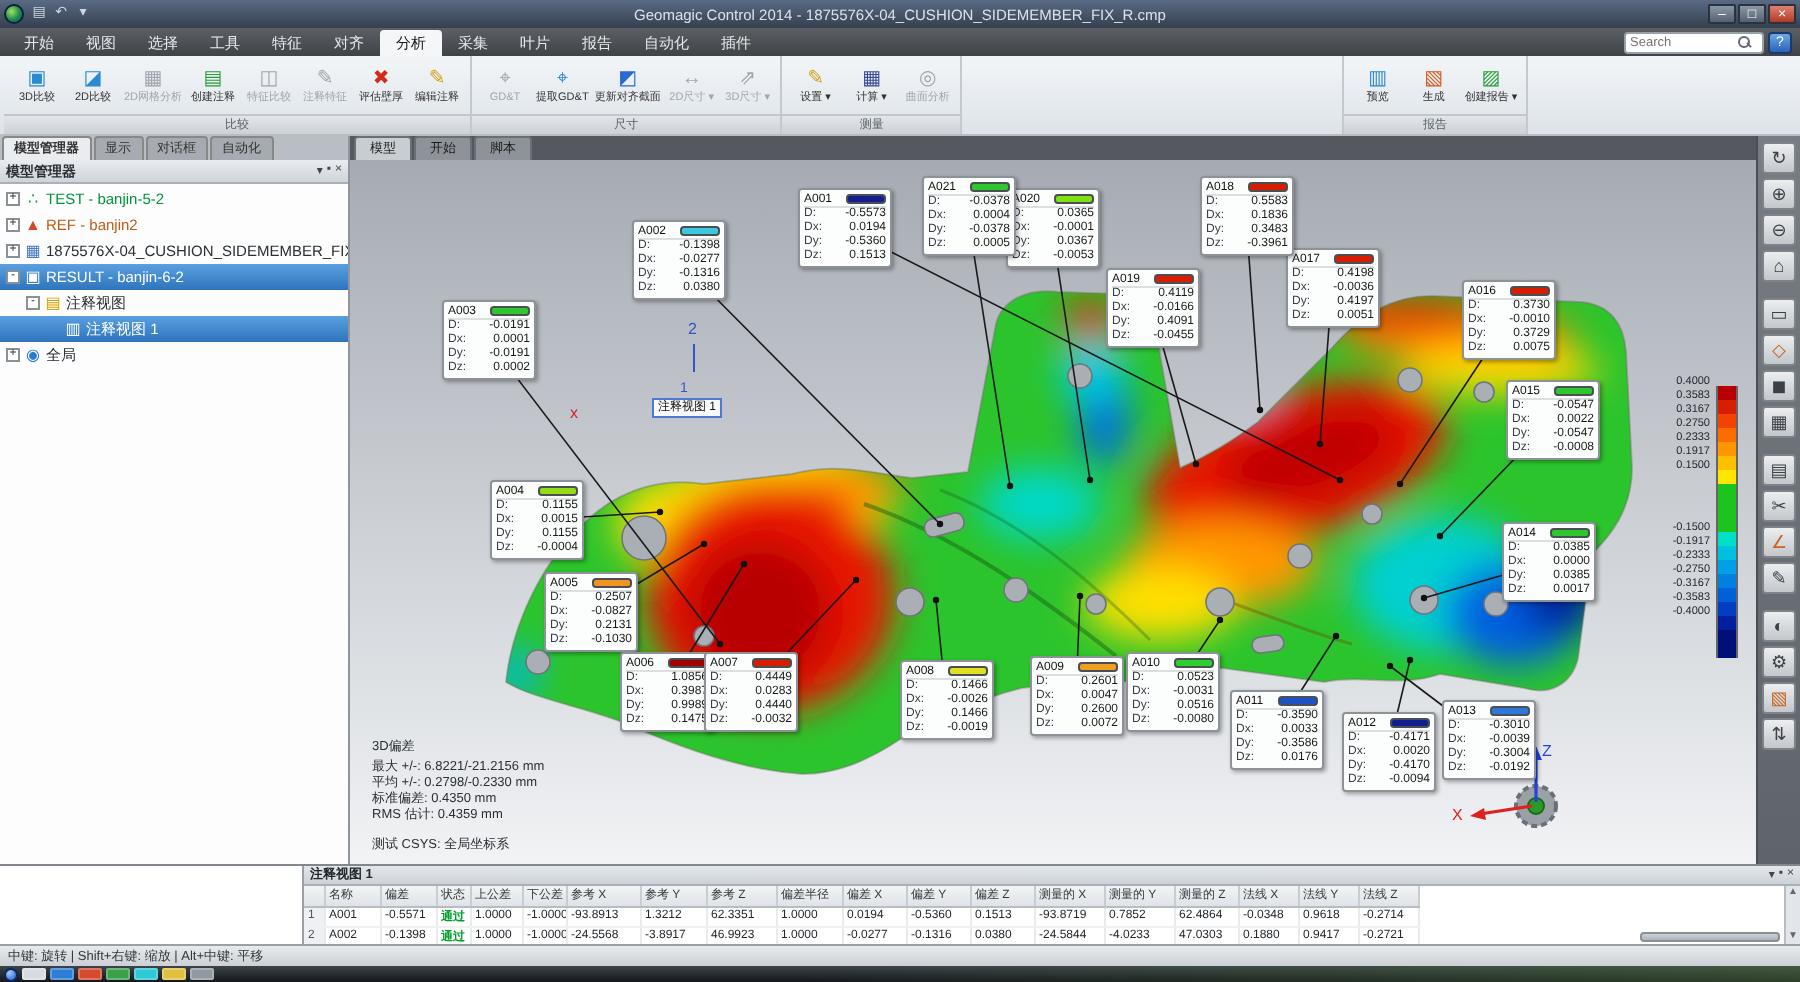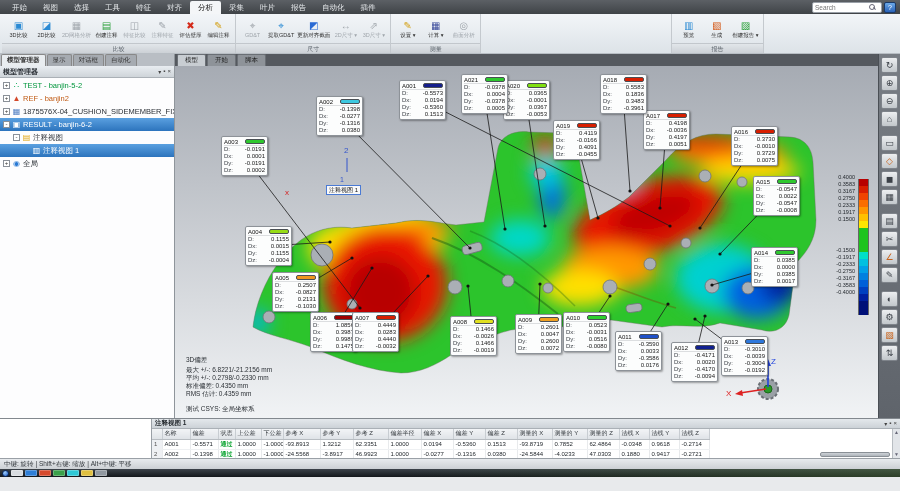--- a/index.html
+++ b/index.html
@@ -110,20 +110,34 @@
   .taskbar{position:relative;height:8px;background:linear-gradient(#3c434a,#14181c);display:flex;align-items:center;padding-left:2px;gap:2px}
   .taskbar::after{content:"";position:absolute;right:0;top:0;bottom:0;width:55%;background:linear-gradient(90deg,rgba(70,110,50,0),rgba(76,112,56,.45))}
   .orb{width:7px;height:7px;border-radius:50%;background:radial-gradient(circle at 35% 30%,#9ecdf8,#1c5ac8);border:1px solid #0a2a60;flex:none}
   .tapp{width:12px;height:6px;border-radius:1px;flex:none;border:1px solid rgba(255,255,255,.25)}
 </style>
 </head>
 <body>
 
 <div class="app">
 
+  <div class="titlebar">
+    <span class="logo"></span>
+    <span class="qat">
+      <span>▤</span>
+      <span>↶</span>
+      <span>▾</span>
+    </span>
+    <span class="wtitle">Geomagic Control 2014 - 1875576X-04_CUSHION_SIDEMEMBER_FIX_R.cmp</span>
+    <span class="winbtns">
+      <span class="wb">–</span>
+      <span class="wb">□</span>
+      <span class="wb close">×</span>
+    </span>
+  </div>
 
   <div class="menubar">
     <span id="menu-tabs" style="display:flex">
         <span class="mtab">开始</span>
         <span class="mtab">视图</span>
         <span class="mtab">选择</span>
         <span class="mtab">工具</span>
         <span class="mtab">特征</span>
         <span class="mtab">对齐</span>
         <span class="mtab active">分析</span>

